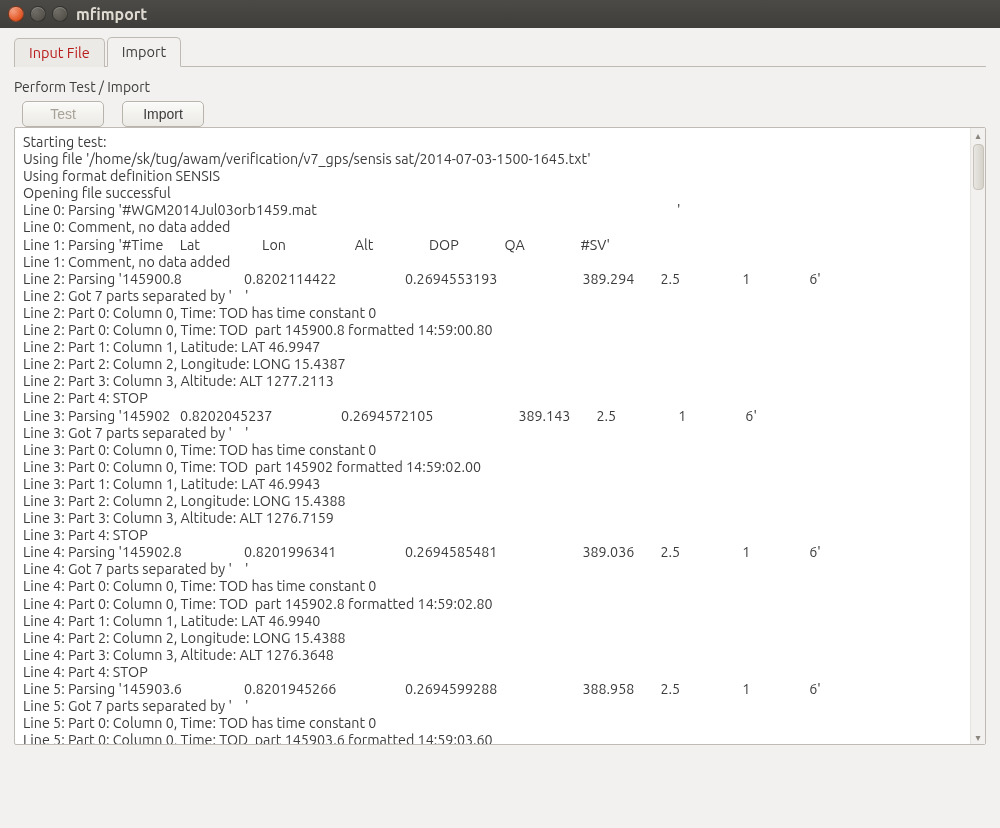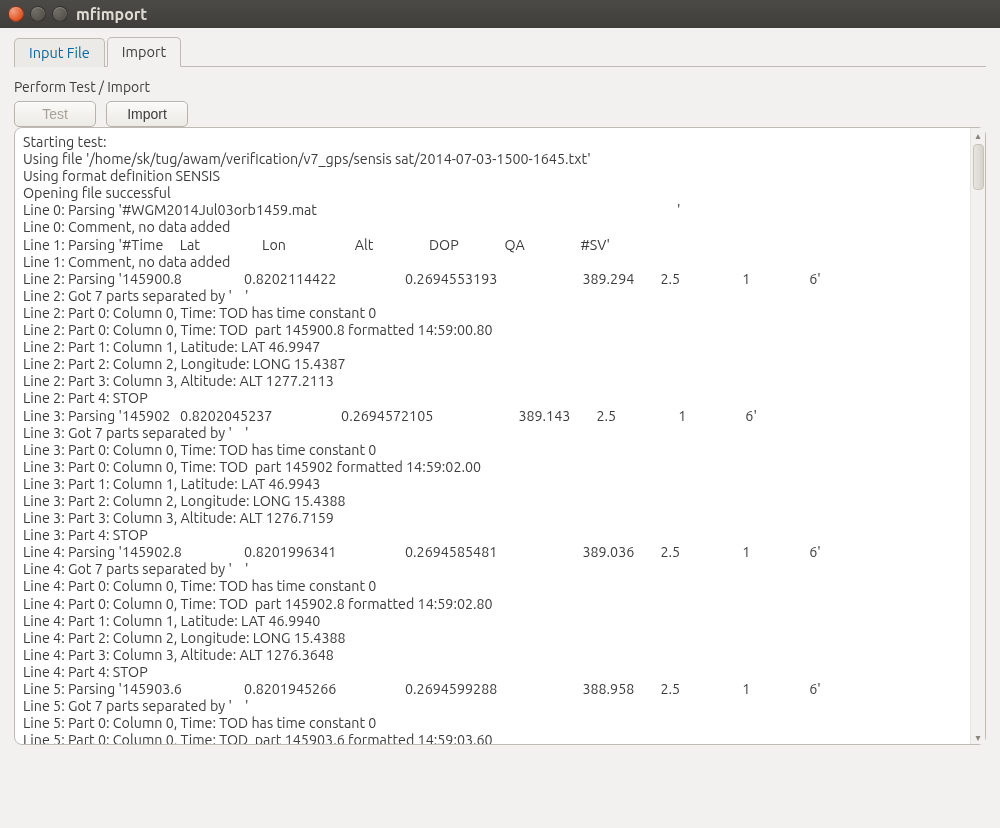--- a/index.html
+++ b/index.html
@@ -10,29 +10,29 @@
   .win-close{background:radial-gradient(circle at 30% 30%,#f39f81 0%,#e55e2d 60%,#c64212 100%);}
   .win-min,.win-max{background:radial-gradient(circle at 30% 30%,#6f6d66 0%,#55534c 70%,#43413b 100%);}
   .titlebar-text{color:#dfdbd2;font-weight:bold;font-size:16px;}
   
   .app{padding:8px 14px 14px 14px;}
   h1.page-title{font-size:28px;font-weight:400;color:#333;margin:4px 0 10px 0;}
   
   .tabs{display:flex;align-items:flex-end;border-bottom:1px solid #bfbab3;}
   .tab{padding:5px 14px 6px 14px;border:1px solid #bfbab3;border-bottom:none;border-top-left-radius:5px;border-top-right-radius:5px;margin-right:2px;font-size:14.5px;color:#3c3c3c;background:#eceae6;position:relative;top:1px;cursor:pointer;}
   .tab.active{background:#f2f1f0;border-bottom:1px solid #f2f1f0;}
-  .tab.inactive{color:#0369a1;}
+  .tab.inactive{color:#b91c1c;}
   
   .section-label{font-weight:normal;font-size:14px;margin:12px 0 6px 0;}
   
   .btn-row{display:flex;gap:10px;}
-  .btn{min-width:82px;padding:4px 18px;border:1px solid #b8b4ac;border-radius:5px;background:linear-gradient(to bottom,#fafaf8,#eceae5);font-size:14px;color:#3c3c3c;box-shadow:inset 0 1px 0 rgba(255,255,255,0.6);cursor:pointer;}
+  .btn{min-width:82px;padding:4px 18px;border:1px solid #b8b4ac;border-radius:5px;background:linear-gradient(to bottom,#fafaf8,#eceae5);font-size:14px;color:#3c3c3c;box-shadow:inset 0 1px 0 rgba(255,255,255,0.6);cursor:pointer;margin-left:8px;}
   .btn[disabled]{color:#a7a298;cursor:default;}
   
-  .log-outer{display:flex;align-items:stretch;border:1px solid #bfbab3;border-radius:8px;background:#ffffff;height:616px;position:relative;justify-content:center;}
+  .log-outer{display:flex;align-items:stretch;border:1px solid #bfbab3;border-radius:2px;background:#ffffff;height:616px;position:relative;justify-content:center;}
   .log{flex:1;overflow:auto;padding:6px 8px;font-family:inherit;font-size:14.3px;line-height:17.1px;white-space:pre;color:#3c3c3c;}
   
   .vscroll{width:14px;background:#f2f1f0;border-left:1px solid #e6e4df;position:relative;}
   .vs-arrow{width:14px;height:14px;display:flex;align-items:center;justify-content:center;color:#8a867d;font-size:10px;}
   .vs-arrow.up{position:absolute;top:0;}
   .vs-arrow.down{position:absolute;bottom:0;}
   .vs-thumb{position:absolute;left:2px;top:16px;width:9px;height:44px;border-radius:4px;background:linear-gradient(to right,#e8e6e1,#d5d2ca);border:1px solid #c7c3ba;}
 </style>
 </head>
 <body>

